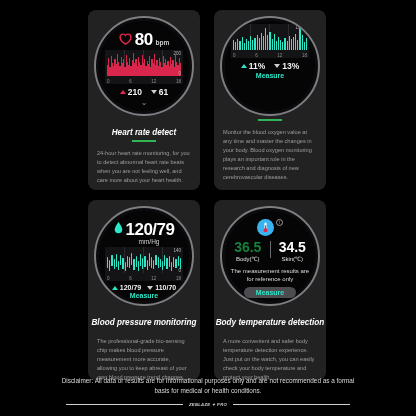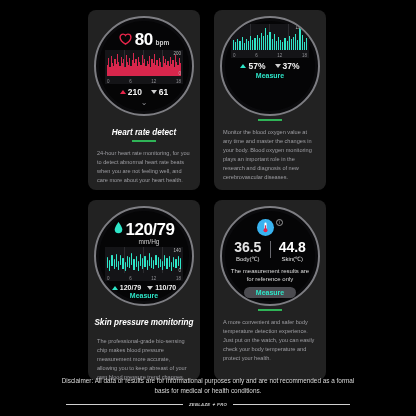--- a/index.html
+++ b/index.html
@@ -178,21 +178,21 @@
     width: 17px; height: 17px; border-radius: 50%;
     background: #39b3f0;
     display: flex; align-items: center; justify-content: center;
   }
   .temps {
     display: flex; align-items: flex-start; justify-content: center;
     margin-top: 4px; width: 88px;
   }
   .temp-col { flex: 1; text-align: center; }
   .temp-num { font-size: 14px; font-weight: 700; line-height: 1.05; }
-  .temp-num.body { color: #e5e5e5; }
+  .temp-num.body { color: #15803d; }
   .temp-num.skin { color: #ffffff; }
   .temp-lbl { font-size: 6px; color: #e0e0e0; margin-top: 0px; }
   .divider-v { width: 1px; background: #6a6a70; height: 17px; margin-top: 1px; }
   .temp-note {
     font-size: 6px; color: #dedede; text-align: center;
     line-height: 1.35; margin-top: 4px; width: 80px;
   }
   .measure-btn {
     margin-top: 4px;
     background: #4b4b50;
@@ -410,25 +410,25 @@
                 <span>0</span>
                 <span>6</span>
                 <span>12</span>
                 <span>18</span>
               </div>
           </div>
 
           <div class="vals">
             <div class="val">
               <span class="tri-up cyan"></span>
-              <span>57%</span>
+              <span>11%</span>
             </div>
             <div class="val">
               <span class="tri-dn"></span>
-              <span>37%</span>
+              <span>13%</span>
             </div>
           </div>
           <div class="measure-link">Measure</div>
         </div>
       </div>
 
       <div class="rule"></div>
       <div class="card-desc">Monitor the blood oxygen value at any time and master the changes in your body. Blood oxygen monitoring plays an important role in the research and diagnosis of new cerebrovascular diseases.</div>
     </div>
 
@@ -572,21 +572,21 @@
             </div>
             <div class="val sm">
               <span class="tri-dn"></span>
               <span>110/70</span>
             </div>
           </div>
           <div class="measure-link">Measure</div>
         </div>
       </div>
 
-      <div class="card-title">Skin pressure monitoring</div>
+      <div class="card-title">Blood pressure monitoring</div>
       <div class="rule"></div>
       <div class="card-desc">The professional-grade bio-sensing chip makes blood pressure measurement more accurate, allowing you to keep abreast of your own blood pressure trend changes.</div>
     </div>
 
     <div class="card">
       <div class="watch">
         <div class="watch-inner">
           <div class="temp-icon-wrap">
             <span class="temp-icon">
               <svg width="11" height="11" viewBox="0 0 14 20">
@@ -598,30 +598,31 @@
             <span class="info-i" style="margin-top:0">i</span>
           </div>
 
           <div class="temps">
             <div class="temp-col">
               <div class="temp-num body">36.5</div>
               <div class="temp-lbl">Body(℃)</div>
             </div>
             <div class="divider-v"></div>
             <div class="temp-col">
-              <div class="temp-num skin">44.8</div>
+              <div class="temp-num skin">34.5</div>
               <div class="temp-lbl">Skin(℃)</div>
             </div>
           </div>
 
           <div class="temp-note">The measurement results are for reference only</div>
           <div class="measure-btn">Measure</div>
         </div>
       </div>
 
+      <div class="card-title">Body temperature detection</div>
       <div class="rule"></div>
       <div class="card-desc">A more convenient and safer body temperature detection experience. Just put on the watch, you can easily check your body temperature and protect your health.</div>
     </div>
 
   </div>
 
   <div class="disclaimer">Disclaimer: All data or results are for informational purposes only and are not recommended as a formal basis for medical or health conditions.</div>
 
   <div class="logo-row">
     <div class="logo-line"></div>

